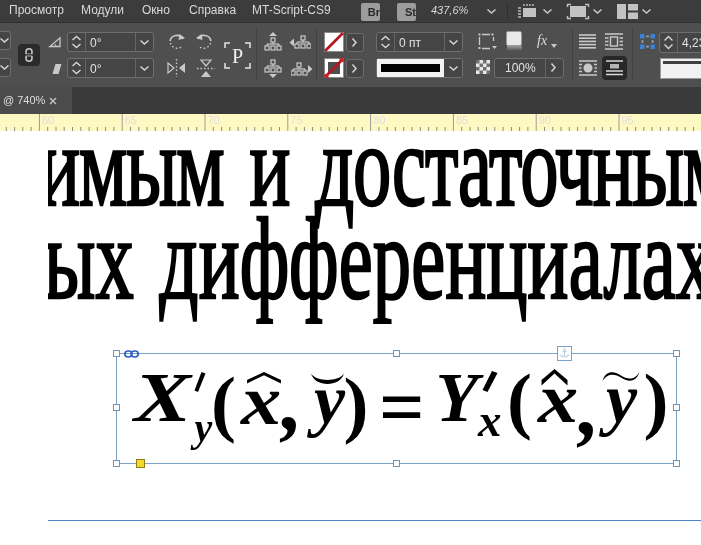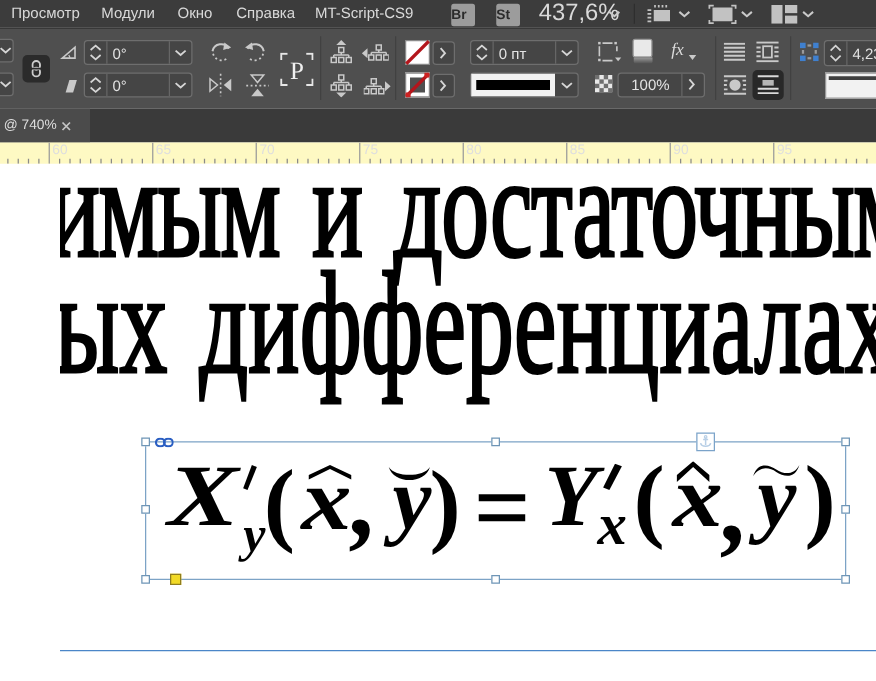--- a/index.html
+++ b/index.html
@@ -1,20 +1,20 @@
 <!DOCTYPE html>
 <html><head><meta charset="utf-8">
 <style>
 html,body{margin:0;padding:0;width:701px;height:545px;overflow:hidden;background:#fff;}
 *{box-sizing:border-box;}
 .abs{position:absolute;}
 body{font-family:"Liberation Sans",sans-serif;position:relative;}
 #appbar{position:absolute;left:0;top:0;width:701px;height:22px;background:#3c3c3c;}
 #appbar .menu{position:absolute;top:0;height:22px;line-height:21px;font-size:12px;color:#d9d9d9;}
-.sq{position:absolute;top:3px;width:19px;height:18px;background:#9c9c9c;color:#2b2b2b;font-size:11px;font-weight:bold;text-align:left;line-height:18px;border-radius:2px;}
+.sq{position:absolute;top:3px;width:19px;height:18px;background:#9c9c9c;color:#2b2b2b;font-size:11px;font-weight:bold;text-align:right;line-height:18px;border-radius:2px;}
 .chev{position:absolute;width:11px;height:7px;}
 #panel{position:absolute;left:0;top:22px;width:701px;height:65px;background:#4f4f4f;border-top:1px solid #323232;}
 .fld{position:absolute;background:#454545;border:1px solid #6e6e6e;border-radius:3px;}
 .ftxt{position:absolute;font-size:12px;color:#e3e3e3;}
 .vsep{position:absolute;width:1px;background:#414141;}
 .vdiv{position:absolute;width:1px;background:#666;}
 #tabbar{position:absolute;left:0;top:87px;width:701px;height:27px;background:#3a3a3a;}
 #tab{position:absolute;left:0;top:0;width:72px;height:27px;background:#4b4b4b;color:#dedede;font-size:11px;line-height:26px;}
 #ruler{position:absolute;left:0;top:114px;width:701px;height:17px;background:#fef9c3;}
 #doc{position:absolute;left:0;top:131px;width:701px;height:414px;background:#fff;overflow:hidden;margin-left:48px;}
@@ -27,21 +27,21 @@
 <body>
 
 <div id="appbar">
  <div class="menu" style="left:9px;">Просмотр</div>
  <div class="menu" style="left:81px;">Модули</div>
  <div class="menu" style="left:142px;">Окно</div>
  <div class="menu" style="left:189px;text-align:right;">Справка</div>
  <div class="menu" style="left:252px;">MT-Script-CS9</div>
  <div class="sq" style="left:361px;">Br</div>
  <div class="sq" style="left:397px;">St</div>
- <div class="menu" style="left:431px;font-size:19px;">437,6%</div>
+ <div class="menu" style="left:431px;font-size:11px;font-style:italic;">437,6%</div>
  <svg class="chev" style="left:486px;top:8px;" viewBox="0 0 11 7">
       <path d="M1.5 1.5 L5.5 5 L9.5 1.5" stroke="#c9c9c9" stroke-width="1.6" fill="none"></path>
     </svg>
  <div style="position:absolute;left:507px;top:3px;width:1px;height:16px;background:#2e2e2e;"></div>
  <svg class="abs" style="left:517px;top:3px;" width="22" height="17" viewBox="0 0 22 17">
    <rect x="6" y="5" width="13" height="9" fill="#c2c2c2"></rect>
    <g stroke="#c2c2c2" stroke-width="1.4">
         <line x1="1" y1="5" x2="4" y2="5"></line>
         <line x1="1" y1="8" x2="4" y2="8"></line>
         <line x1="1" y1="11" x2="4" y2="11"></line>

